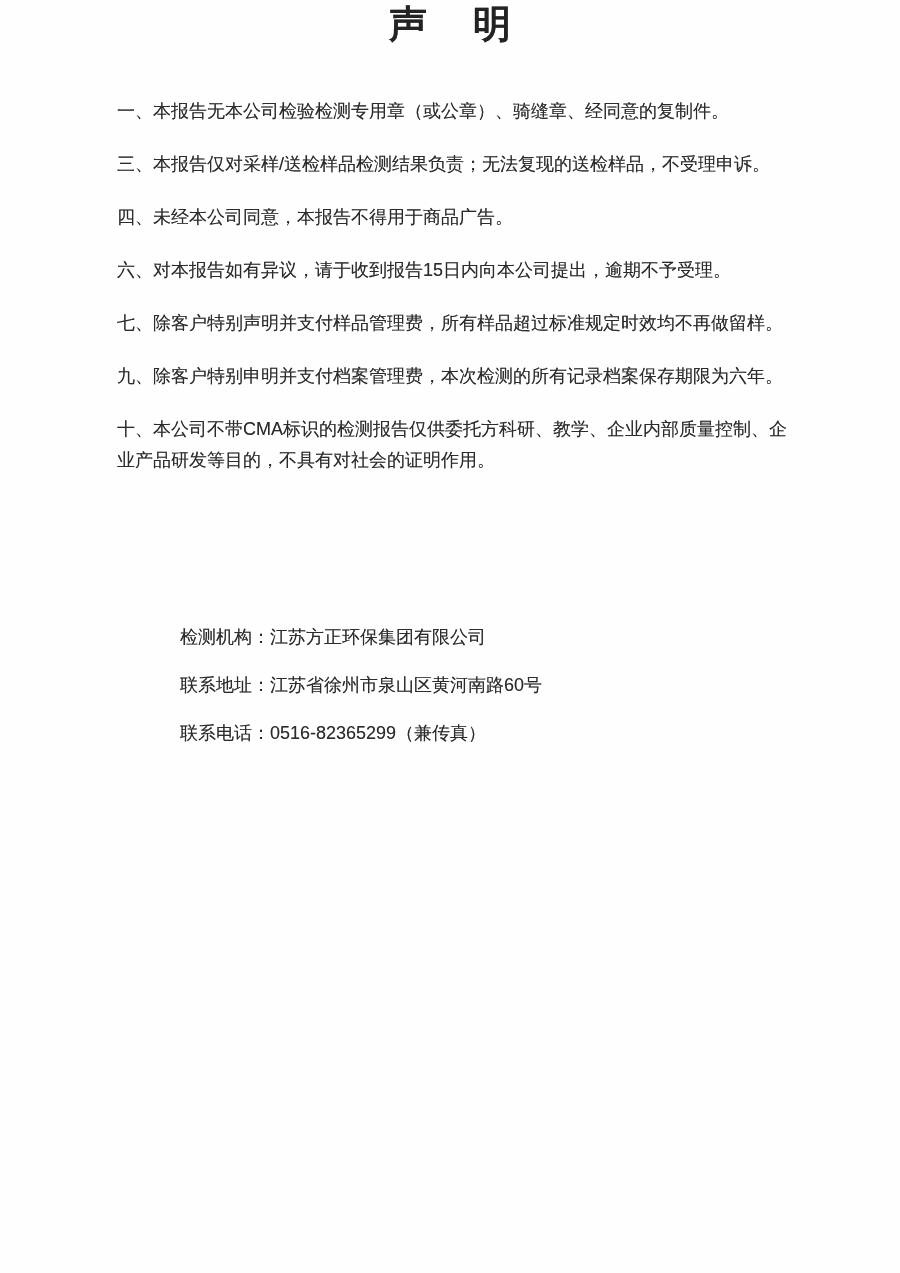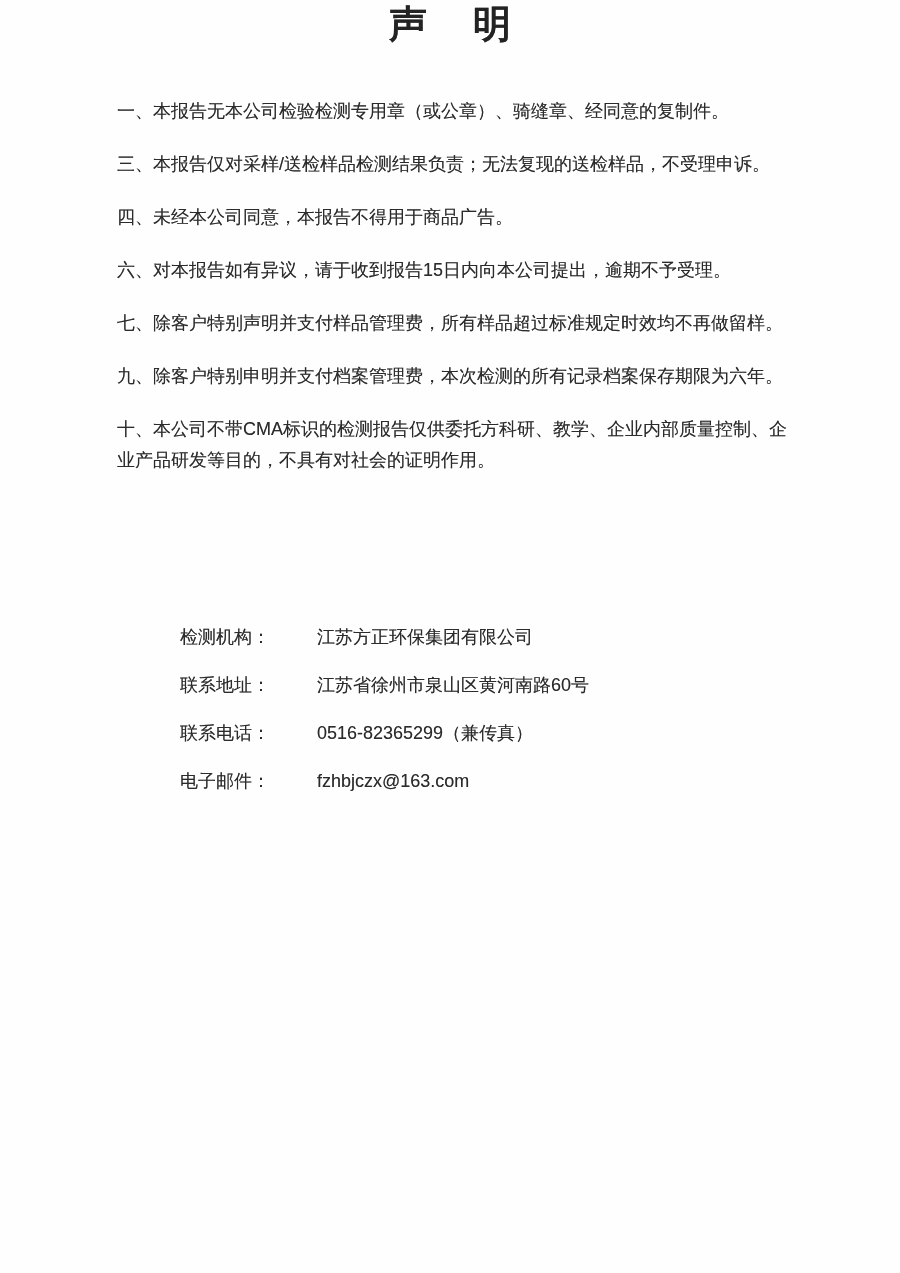--- a/index.html
+++ b/index.html
@@ -52,21 +52,20 @@
   .contact-line {
     margin: 0 0 22px 0;
     font-size: 18px;
     line-height: 26px;
     font-weight: 500;
     color: #2b2b2b;
     text-shadow: 0 0 0.5px rgba(43,43,43,0.45);
   }
   .contact-line .value {
     color: #2b2b2b;
-    margin-left: 47px;
   }
 </style>
 </head>
 <body>
 
 <div class="page">
 
   <h1 class="doc-title">声　明</h1>
 
   <div class="statements">
@@ -76,16 +75,15 @@
     <p class="statement">六、对本报告如有异议，请于收到报告15日内向本公司提出，逾期不予受理。</p>
     <p class="statement">七、除客户特别声明并支付样品管理费，所有样品超过标准规定时效均不再做留样。</p>
     <p class="statement">九、除客户特别申明并支付档案管理费，本次检测的所有记录档案保存期限为六年。</p>
     <p class="statement">十、本公司不带CMA标识的检测报告仅供委托方科研、教学、企业内部质量控制、企业产品研发等目的，不具有对社会的证明作用。</p>
   </div>
 
   <div class="contact-block">
     <p class="contact-line"><span class="label">检测机构：</span><span class="value">江苏方正环保集团有限公司</span></p>
     <p class="contact-line"><span class="label">联系地址：</span><span class="value">江苏省徐州市泉山区黄河南路60号</span></p>
     <p class="contact-line"><span class="label">联系电话：</span><span class="value">0516-82365299（兼传真）</span></p>
-    <p class="contact-line"><span class="label">电子邮件：</span><span class="value">fzhbjczx@163.com</span></p>
   </div>
 
 </div>
 
 </body></html>

